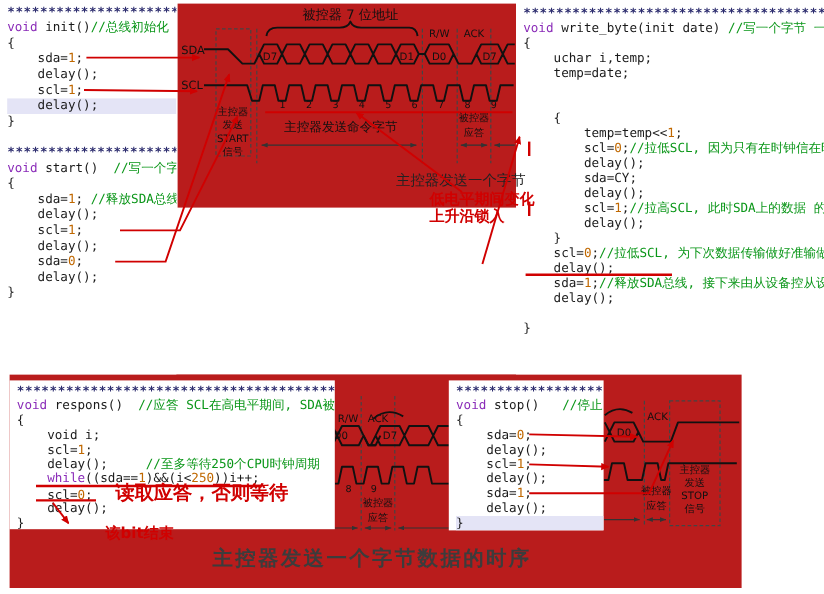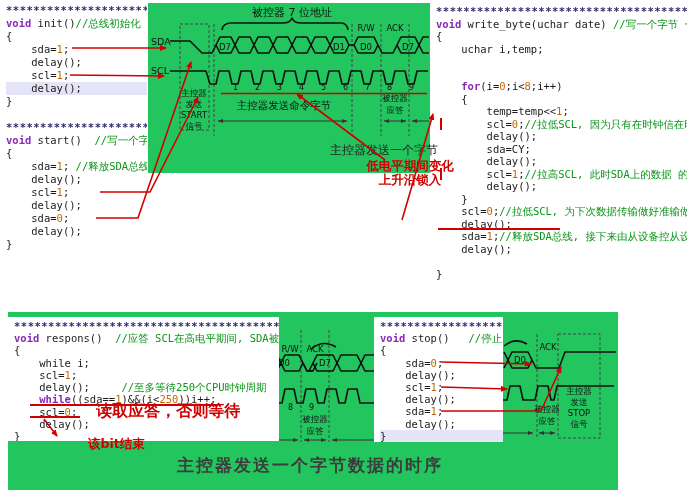--- a/index.html
+++ b/index.html
@@ -1,34 +1,34 @@
 <!DOCTYPE html>
 <html><head>
 <meta charset="utf-8">
 <style>
   html,body{margin:0;padding:0;background:#fff;}
   body{position:relative;width:687px;height:495px;overflow:hidden;
        font-family:"DejaVu Sans",sans-serif;}
   .abs{position:absolute;}
-  .gray-panel{background:#22c55e;}
+  .gray-panel{background:#b91c1c;}
   .code-panel{background:#fff;overflow:hidden;padding-left:6px;box-sizing:border-box;z-index:2;}
   .cl{position:relative;height:12.5px;line-height:12.5px;white-space:pre;
       font-family:"DejaVu Sans Mono",monospace;font-size:10.5px;color:#1a1a1a;}
   .lh13 .cl{height:13px;line-height:13px;}
   .lh122 .cl{height:12.2px;line-height:12.2px;}
   .cl.hl{background:#e4e4f6;}
   .cl.bar::before{content:'';position:absolute;left:4px;top:0;bottom:0;width:2px;background:#d00000;}
-  .tk-kw{color:#8a2bb8;font-weight:bold;}
+  .tk-kw{color:#8a2bb8;font-weight:normal;}
   .tk-cmt{color:#0a9618;}
   .tk-num{color:#c06800;}
   .tk-pl{color:#1a1a1a;}
   .tk-star{color:#2c2c6e;font-weight:bold;letter-spacing:.5px;}
   .tk-red{color:#d00000;font-weight:bold;font-family:"DejaVu Sans",sans-serif;font-size:16px;}
   .red-ann{color:#d00000;font-weight:bold;font-size:12.5px;line-height:14px;
-           text-align:center;z-index:5;white-space:nowrap;}
+           z-index:5;white-space:nowrap;}
   #send-byte-label{font-size:12px;color:#222;z-index:3;white-space:nowrap;}
   #caption{font-size:17px;font-weight:bold;color:#3c3c3c;letter-spacing:2px;
            text-align:center;z-index:3;}
   svg{display:block;}
   svg text{font-family:"DejaVu Sans",sans-serif;fill:#111;}
   .wave{fill:none;stroke:#111;stroke-width:1.6;stroke-linejoin:round;}
   .dash{fill:none;stroke:#444;stroke-width:1;stroke-dasharray:3,2;}
   .dim{fill:none;stroke:#333;stroke-width:1;}
   .redl{fill:none;stroke:#d00000;stroke-width:1.6;}
   #overlay{z-index:10;pointer-events:none;}
@@ -115,26 +115,26 @@
     <div class="cl"><span class="tk-pl">    delay();</span></div>
     <div class="cl"><span class="tk-pl">    scl=</span><span class="tk-num">1</span><span class="tk-pl">;</span></div>
     <div class="cl"><span class="tk-pl">    delay();</span></div>
     <div class="cl"><span class="tk-pl">    sda=</span><span class="tk-num">0</span><span class="tk-pl">;</span></div>
     <div class="cl"><span class="tk-pl">    delay();</span></div>
     <div class="cl"><span class="tk-pl">}</span></div>
   </div>
 
 <div class="abs code-panel" style="left:430px;top:0;width:257px;height:312px;padding-top:5px;">
     <div class="cl"><span class="tk-star">******************************************</span></div>
-    <div class="cl"><span class="tk-kw">void</span><span class="tk-pl"> write_byte(uchar date) </span><span class="tk-cmt">//写一个字节 一个字节</span></div>
+    <div class="cl"><span class="tk-kw">void</span><span class="tk-pl"> write_byte(init date) </span><span class="tk-cmt">//写一个字节 一个字节</span></div>
     <div class="cl"><span class="tk-pl">{</span></div>
     <div class="cl"><span class="tk-pl">    uchar i,temp;</span></div>
-    <div class="cl">&nbsp;</div>
-    <div class="cl">&nbsp;</div>
-    <div class="cl"><span class="tk-pl">    </span><span class="tk-kw">for</span><span class="tk-pl">(i=</span><span class="tk-num">0</span><span class="tk-pl">;i&lt;</span><span class="tk-num">8</span><span class="tk-pl">;i++)</span></div>
+    <div class="cl"><span class="tk-pl">    temp=date;</span></div>
+    <div class="cl">&nbsp;</div>
+    <div class="cl">&nbsp;</div>
     <div class="cl"><span class="tk-pl">    {</span></div>
     <div class="cl"><span class="tk-pl">        temp=temp&lt;&lt;</span><span class="tk-num">1</span><span class="tk-pl">;</span></div>
     <div class="cl bar"><span class="tk-pl">        scl=</span><span class="tk-num">0</span><span class="tk-pl">;</span><span class="tk-cmt">//拉低SCL, 因为只有在时钟信在时钟信</span></div>
     <div class="cl"><span class="tk-pl">        delay();</span></div>
     <div class="cl"><span class="tk-pl">        sda=CY;</span></div>
     <div class="cl"><span class="tk-pl">        delay();</span></div>
     <div class="cl bar"><span class="tk-pl">        scl=</span><span class="tk-num">1</span><span class="tk-pl">;</span><span class="tk-cmt">//拉高SCL, 此时SDA上的数据 的数据</span></div>
     <div class="cl"><span class="tk-pl">        delay();</span></div>
     <div class="cl"><span class="tk-pl">    }</span></div>
     <div class="cl"><span class="tk-pl">    scl=</span><span class="tk-num">0</span><span class="tk-pl">;</span><span class="tk-cmt">//拉低SCL, 为下次数据传输做好准输做好准</span></div>
@@ -142,21 +142,21 @@
     <div class="cl"><span class="tk-pl">    sda=</span><span class="tk-num">1</span><span class="tk-pl">;</span><span class="tk-cmt">//释放SDA总线, 接下来由从设备控从设备挖</span></div>
     <div class="cl"><span class="tk-pl">    delay();</span></div>
     <div class="cl">&nbsp;</div>
     <div class="cl"><span class="tk-pl">}</span></div>
   </div>
 
 <div class="abs code-panel lh122" style="left:8px;top:317px;width:271px;height:124px;padding-top:3px;">
     <div class="cl"><span class="tk-star">******************************************</span></div>
     <div class="cl"><span class="tk-kw">void</span><span class="tk-pl"> respons()  </span><span class="tk-cmt">//应答 SCL在高电平期间, SDA被</span></div>
     <div class="cl"><span class="tk-pl">{</span></div>
-    <div class="cl"><span class="tk-pl">    while i;</span></div>
+    <div class="cl"><span class="tk-pl">    void i;</span></div>
     <div class="cl"><span class="tk-pl">    scl=</span><span class="tk-num">1</span><span class="tk-pl">;</span></div>
     <div class="cl"><span class="tk-pl">    delay();     </span><span class="tk-cmt">//至多等待250个CPU时钟周期</span></div>
     <div class="cl"><span class="tk-pl">    </span><span class="tk-kw">while</span><span class="tk-pl">((sda==</span><span class="tk-num">1</span><span class="tk-pl">)&amp;&amp;(i&lt;</span><span class="tk-num">250</span><span class="tk-pl">))i++;</span></div>
     <div class="cl"><span class="tk-pl">    scl=</span><span class="tk-num">0</span><span class="tk-pl">;   </span><span class="tk-red">读取应答，否则等待</span></div>
     <div class="cl"><span class="tk-pl">    delay();</span></div>
     <div class="cl"><span class="tk-pl">}</span></div>
   </div>
 
 <div class="abs code-panel lh122" style="left:374px;top:317px;width:129px;height:125px;padding-top:3px;">
     <div class="cl"><span class="tk-star">***********************</span></div>

